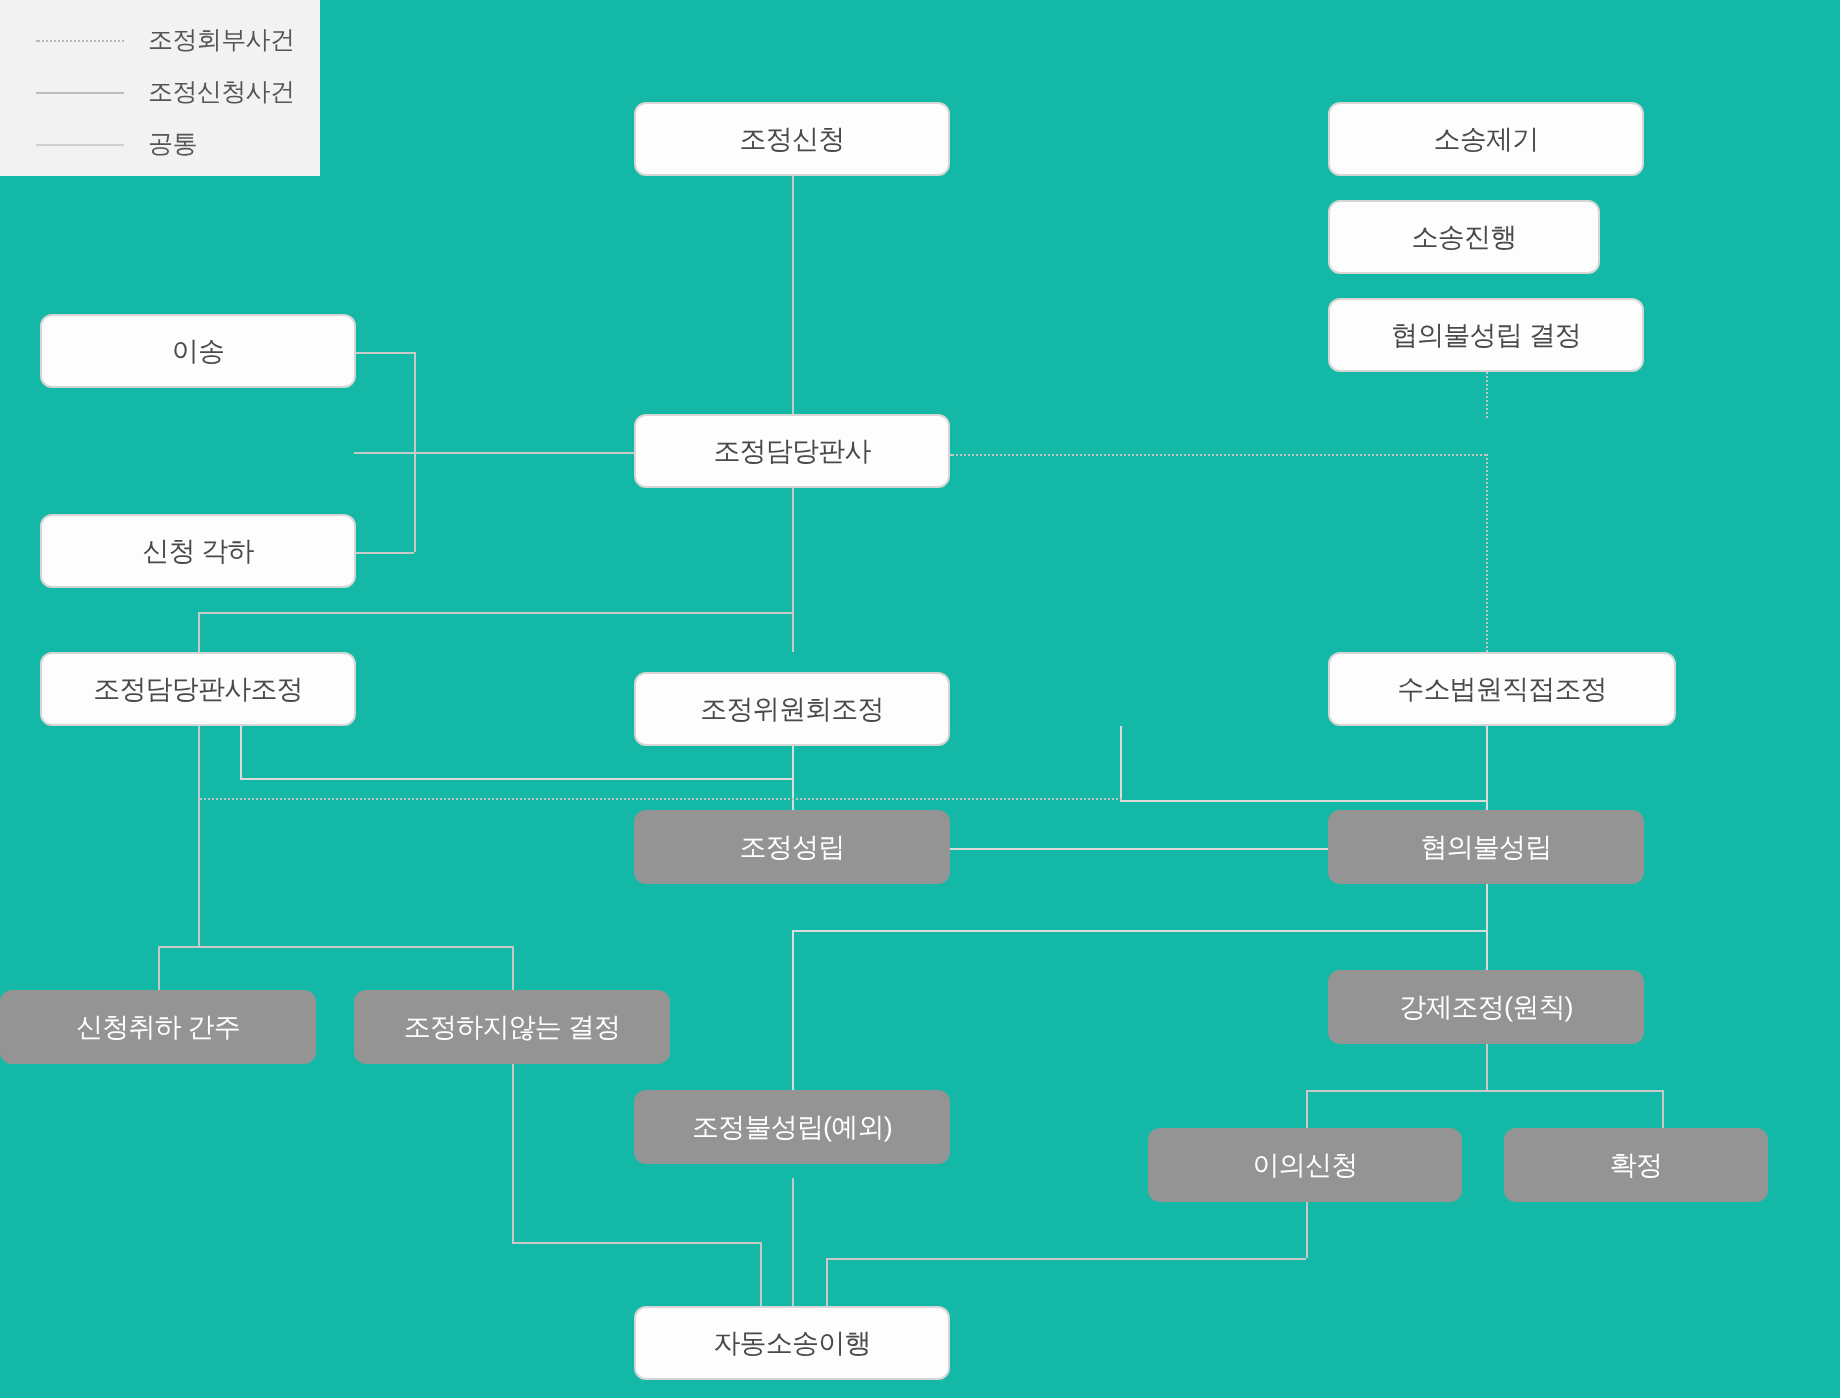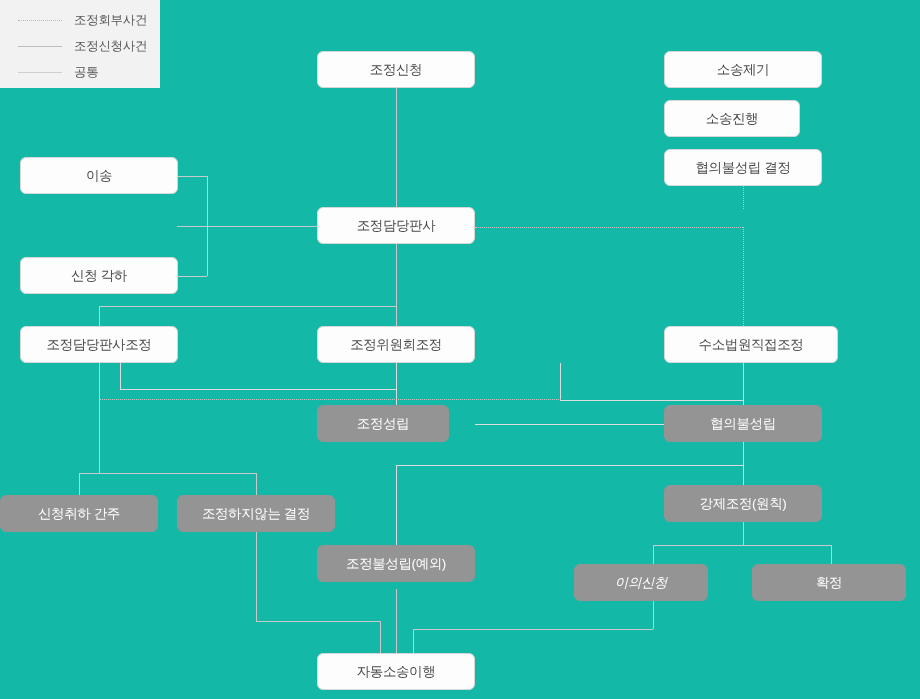--- a/index.html
+++ b/index.html
@@ -119,29 +119,29 @@
 
   <div class="node white" style="left:664px;top:100px;width:136px;height:37px;">소송진행</div>
   <div class="node white" style="left:664px;top:149px;width:158px;height:37px;">협의불성립 결정</div>
 
   <div class="node white" style="left:20px;top:157px;width:158px;height:37px;">이송</div>
   <div class="node white" style="left:20px;top:257px;width:158px;height:37px;">신청 각하</div>
 
   <div class="node white" style="left:317px;top:207px;width:158px;height:37px;">조정담당판사</div>
 
   <div class="node white" style="left:20px;top:326px;width:158px;height:37px;">조정담당판사조정</div>
-  <div class="node white" style="left:317px;top:326px;width:158px;height:37px;">조정위원회조정</div>
+  <div class="node white" style="left:317px;top:336px;width:158px;height:37px;">조정위원회조정</div>
   <div class="node white" style="left:664px;top:326px;width:174px;height:37px;">수소법원직접조정</div>
 
-  <div class="node gray" style="left:317px;top:405px;width:132px;height:37px;">조정성립</div>
+  <div class="node gray" style="left:317px;top:405px;width:158px;height:37px;">조정성립</div>
   <div class="node gray" style="left:664px;top:405px;width:158px;height:37px;">협의불성립</div>
 
   <div class="node gray" style="left:0px;top:495px;width:158px;height:37px;">신청취하 간주</div>
   <div class="node gray" style="left:177px;top:495px;width:158px;height:37px;">조정하지않는 결정</div>
   <div class="node gray" style="left:664px;top:485px;width:158px;height:37px;">강제조정(원칙)</div>
 
   <div class="node gray" style="left:317px;top:545px;width:158px;height:37px;">조정불성립(예외)</div>
-  <div class="node gray" style="left:574px;top:564px;width:134px;height:37px;font-style:italic;">이의신청</div>
-  <div class="node gray" style="left:752px;top:564px;width:154px;height:37px;">확정</div>
+  <div class="node gray" style="left:574px;top:564px;width:157px;height:37px;">이의신청</div>
+  <div class="node gray" style="left:752px;top:564px;width:132px;height:37px;">확정</div>
 
   <div class="node white" style="left:317px;top:653px;width:158px;height:37px;">자동소송이행</div>
 
 </div>
 
 </body></html>

